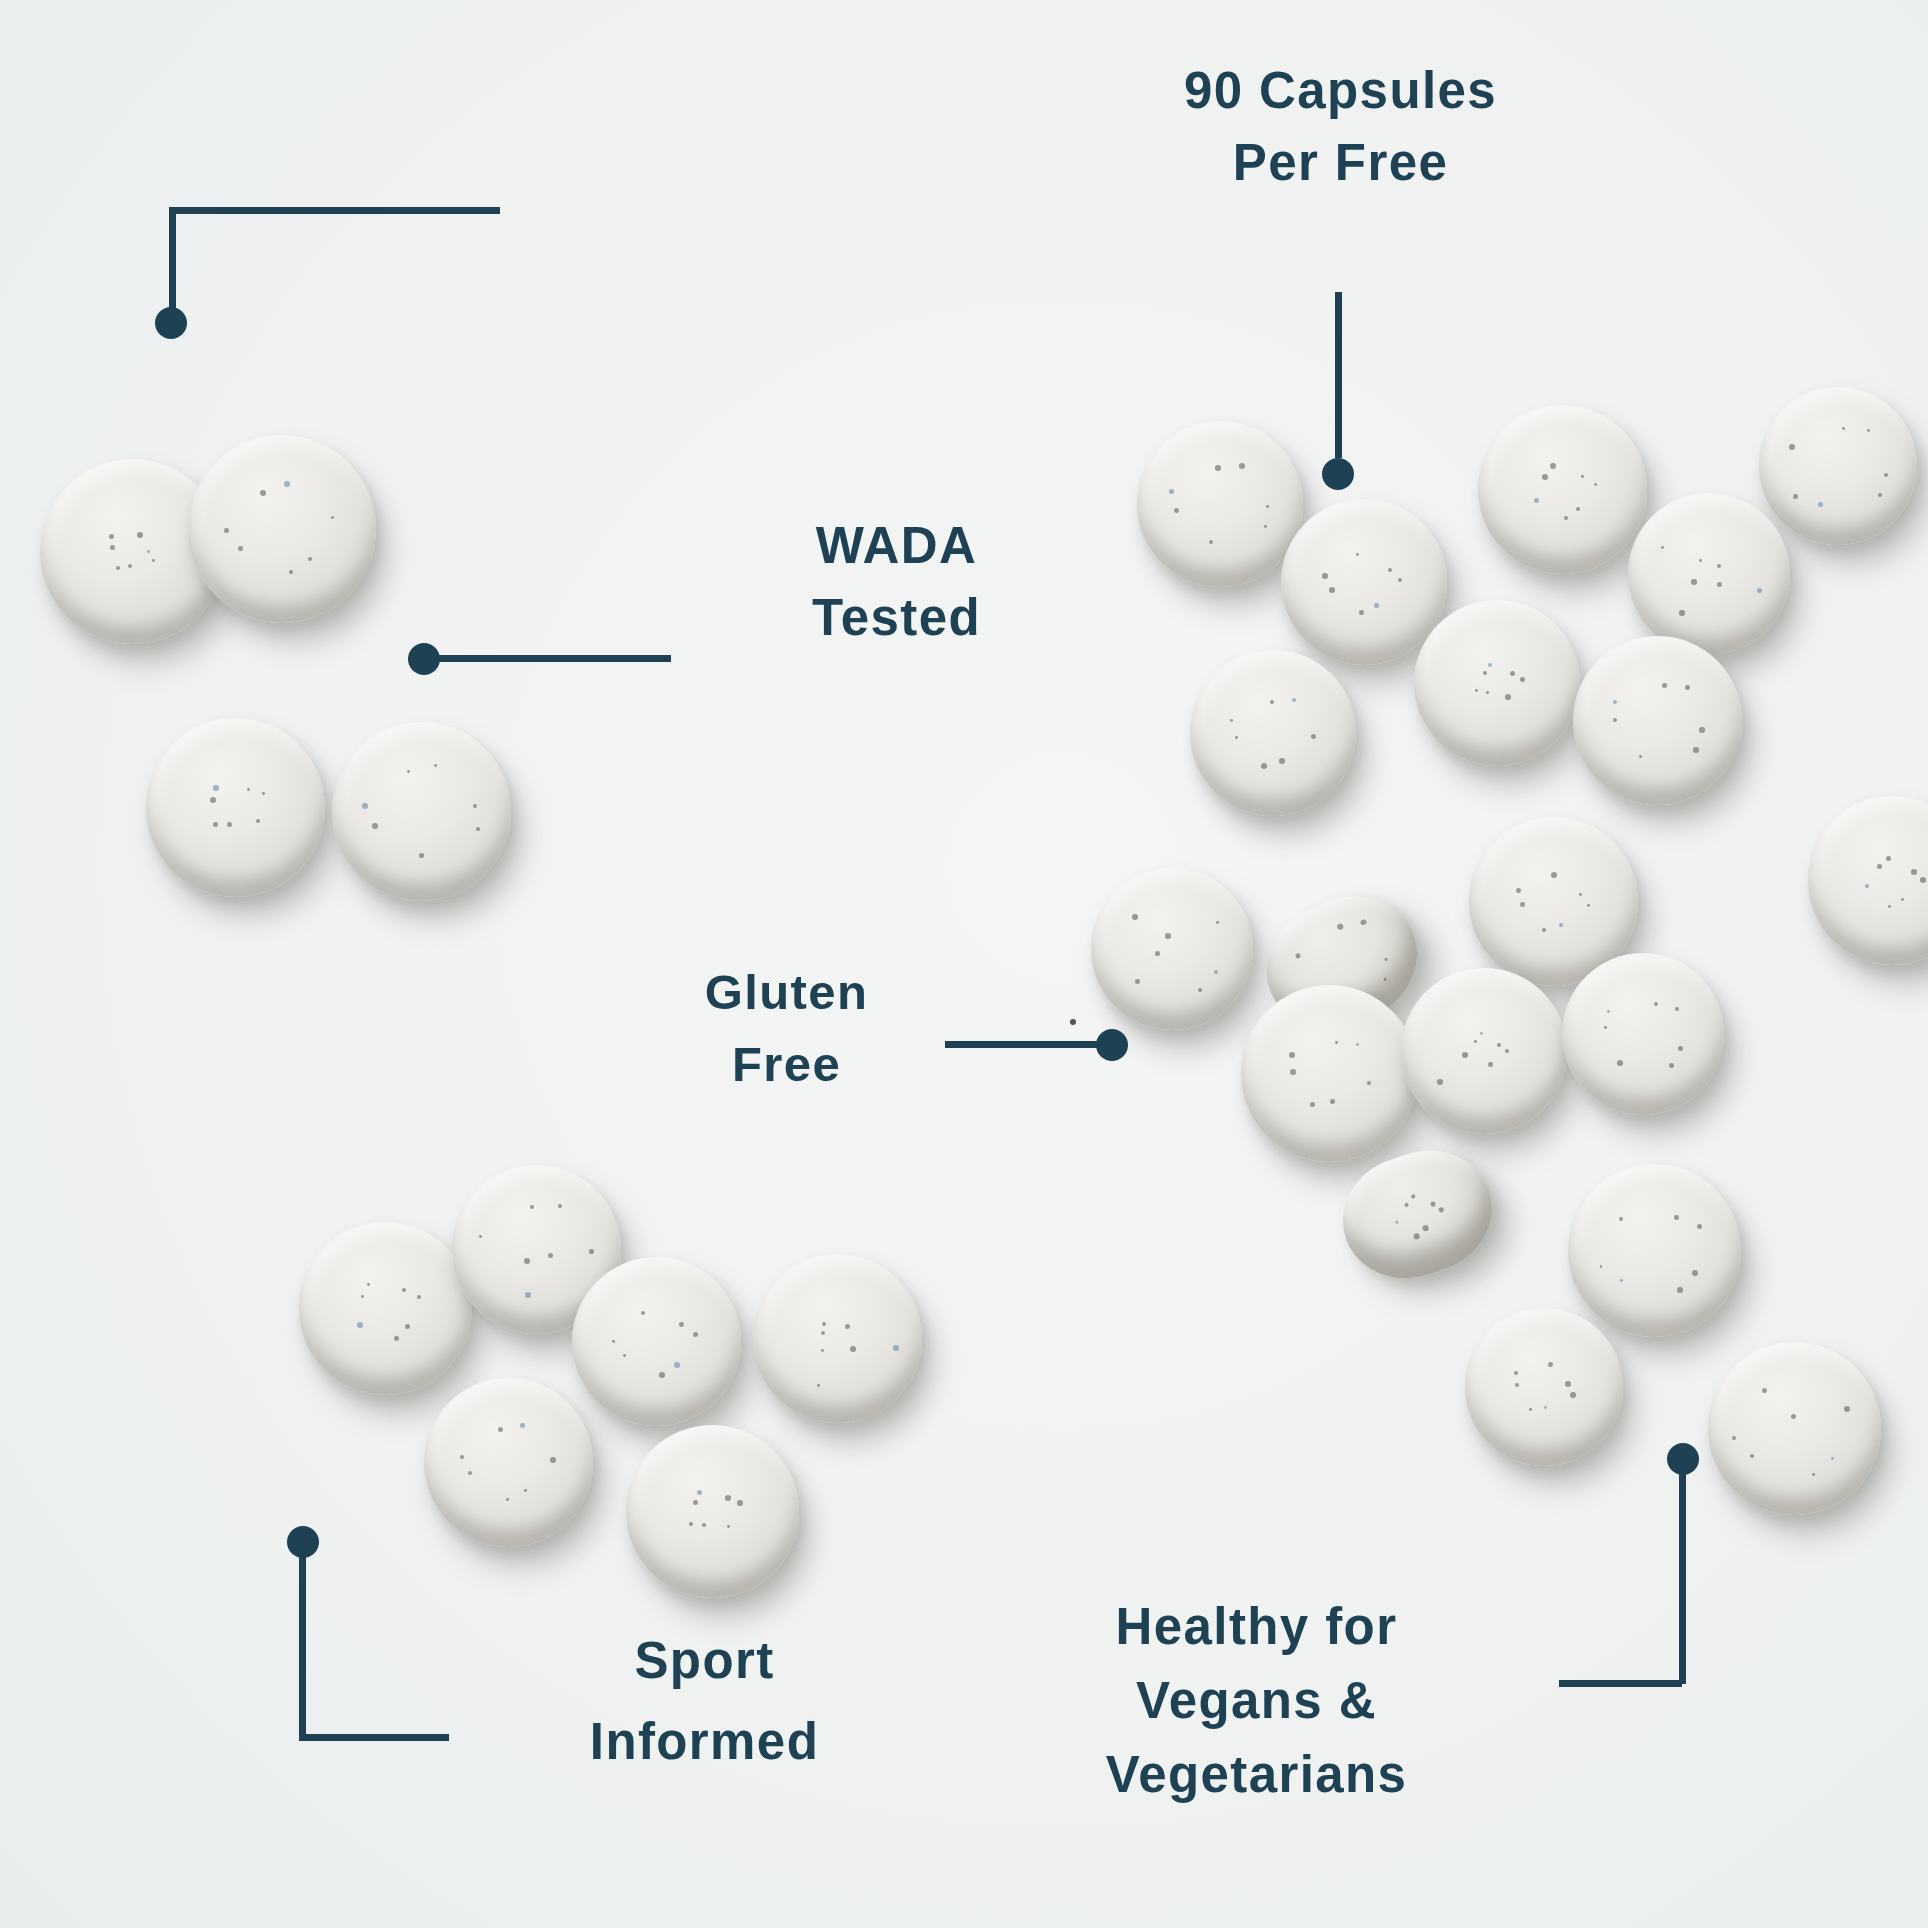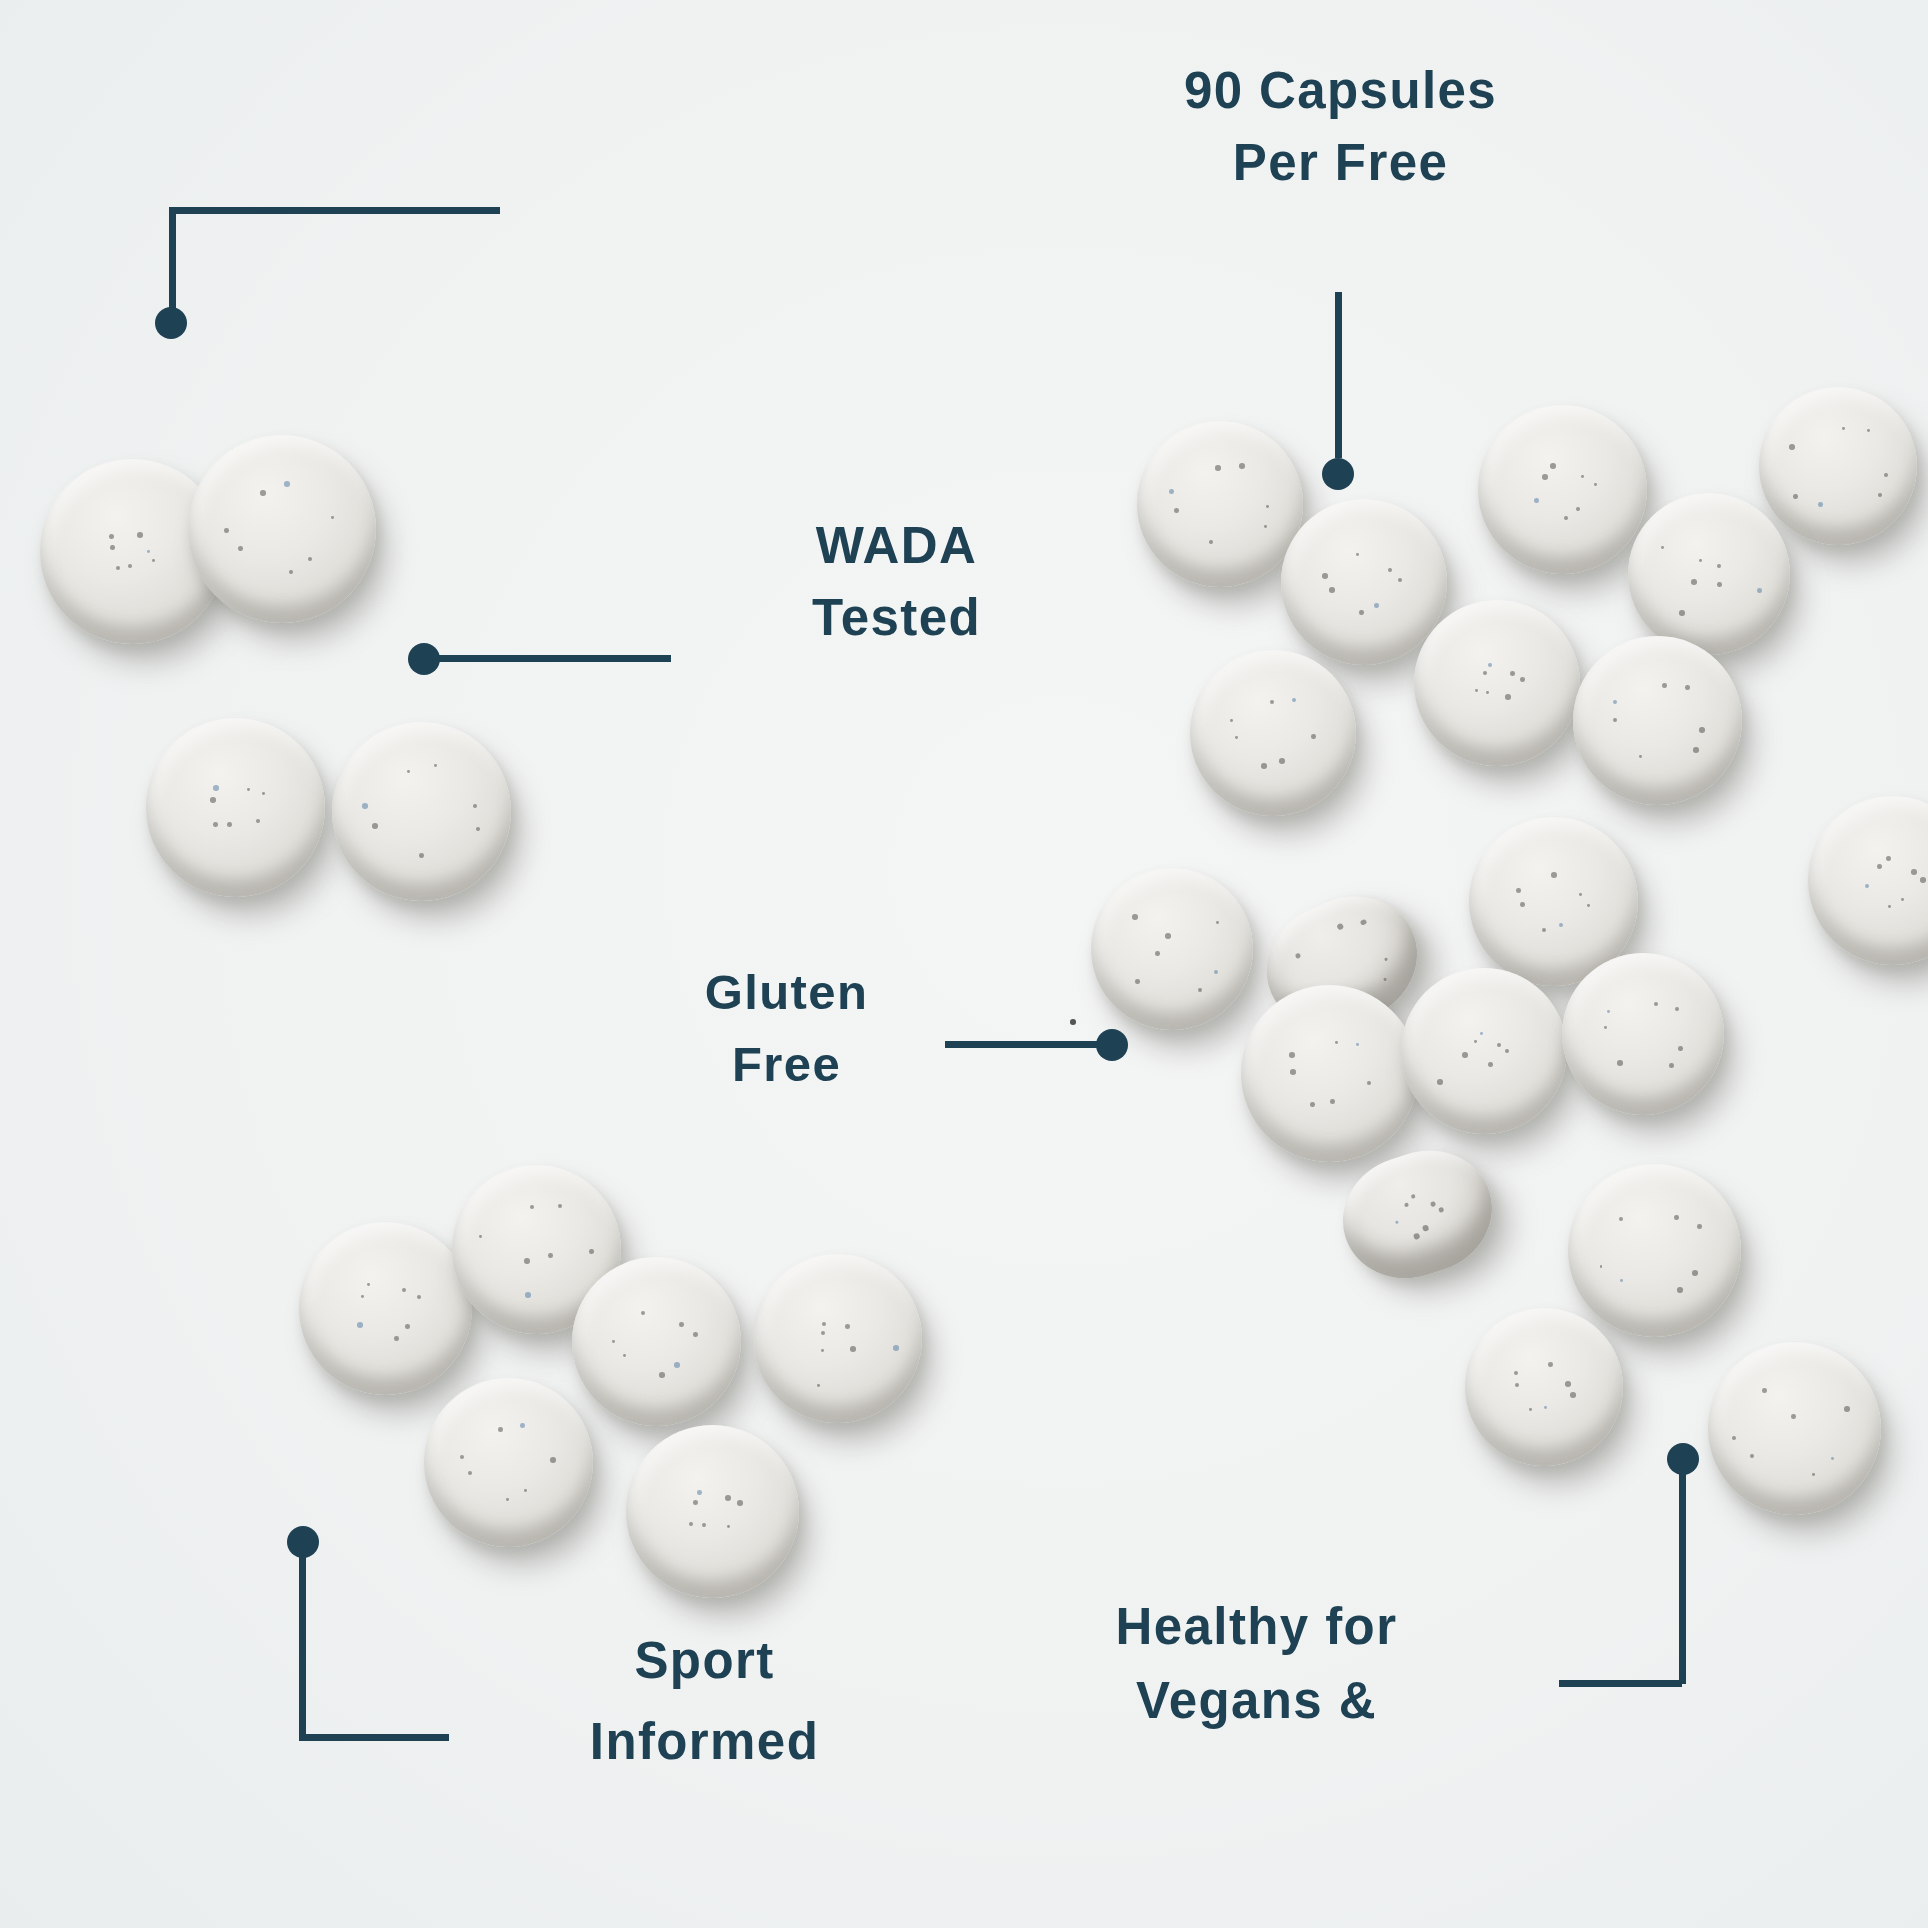--- a/index.html
+++ b/index.html
@@ -353,16 +353,17 @@
   </div>
 
   <div class="label c-informed">
     <span class="ln">Sport</span>
     <span class="ln">Informed</span>
   </div>
 
   <div class="label c-suitable">
     <span class="ln">Healthy for</span>
     <span class="ln">Vegans &amp;</span>
+    <span class="ln">Vegetarians</span>
   </div>
 
 </div>
 
 
 </body></html>

